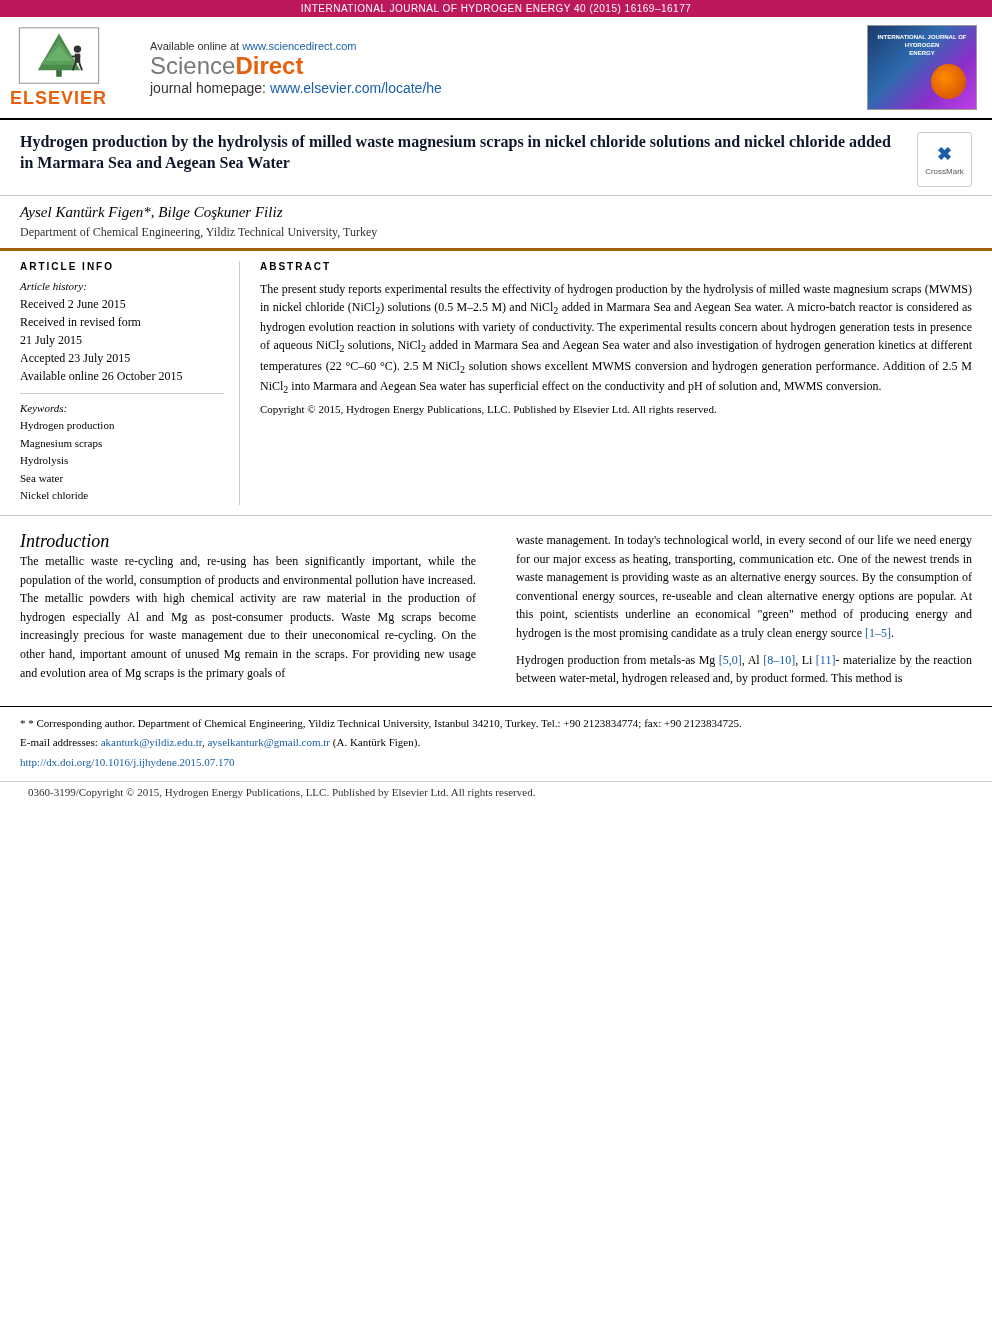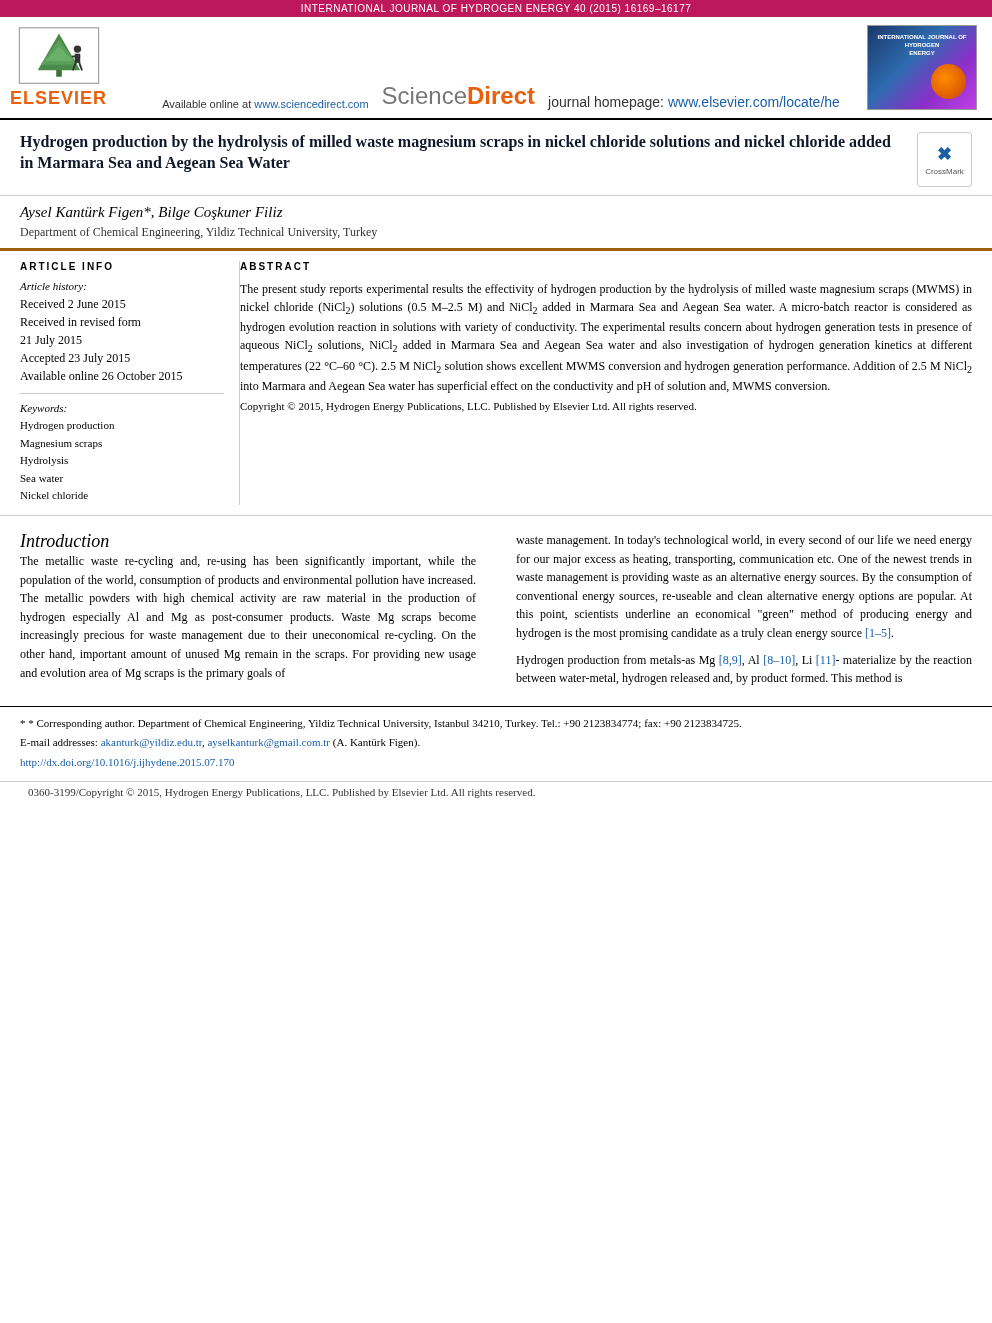--- a/index.html
+++ b/index.html
@@ -57,23 +57,24 @@
       font-size: 18px;
       font-weight: bold;
       font-family: Arial, sans-serif;
       letter-spacing: 1px;
       margin-top: 2px;
     }
 
     .header-center {
       flex: 1;
       display: flex;
-      align-items: flex-end;
+      flex-direction: column;
+      align-items: flex-start;
       justify-content: center;
-      gap: 13px;
+      gap: 0;
     }
 
     .available-online {
       font-family: Arial, sans-serif;
       font-size: 11px;
       color: #333;
     }
 
     .science-direct-logo {
       display: flex;
@@ -204,20 +205,21 @@
 
     .authors-affiliation {
       font-size: 12px;
       color: #333;
     }
 
     
     .two-column {
       display: flex;
       padding: 10px 20px;
+      gap: 20px;
       border-bottom: 1px solid #ccc;
     }
 
     .article-info-col {
       width: 220px;
       flex-shrink: 0;
       border-right: 1px solid #ccc;
       padding-right: 15px;
     }
 
@@ -448,21 +450,21 @@
     <div class="section-title">Introduction</div>
     <p class="body-text">
       The metallic waste re-cycling and, re-using has been significantly important, while the population of the world, consumption of products and environmental pollution have increased. The metallic powders with high chemical activity are raw material in the production of hydrogen especially Al and Mg as post-consumer products. Waste Mg scraps become increasingly precious for waste management due to their uneconomical re-cycling. On the other hand, important amount of unused Mg remain in the scraps. For providing new usage and evolution area of Mg scraps is the primary goals of
     </p>
   </div>
   <div class="body-right-col">
     <p class="body-text">
       waste management. In today's technological world, in every second of our life we need energy for our major excess as heating, transporting, communication etc. One of the newest trends in waste management is providing waste as an alternative energy sources. By the consumption of conventional energy sources, re-useable and clean alternative energy options are popular. At this point, scientists underline an economical "green" method of producing energy and hydrogen is the most promising candidate as a truly clean energy source <a href="#" class="ref-link">[1–5]</a>.
     </p>
     <p class="body-text">
-      Hydrogen production from metals-as Mg <a href="#" class="ref-link">[8,9]</a>, Al <a href="#" class="ref-link">[8–10]</a>, Li <a href="#" class="ref-link">[11]</a>- materialize by the reaction between water-metal, hydrogen released and, by product formed. This method is
+      Hydrogen production from metals-as Mg <a href="#" class="ref-link">[5,0]</a>, Al <a href="#" class="ref-link">[8–10]</a>, Li <a href="#" class="ref-link">[11]</a>- materialize by the reaction between water-metal, hydrogen released and, by product formed. This method is
     </p>
   </div>
 </div>
 
 <div class="footnote-section">
   <div class="footnote-line">
     <span>* </span><span>* Corresponding author. Department of Chemical Engineering, Yildiz Technical University, Istanbul 34210, Turkey. Tel.: +90 2123834774; fax: +90 2123834725.</span>
   </div>
   <div class="footnote-line">
     E-mail addresses: <a href="#" class="footnote-link">akanturk@yildiz.edu.tr</a>, <a href="#" class="footnote-link">ayselkanturk@gmail.com.tr</a> (A. Kantürk Figen).

